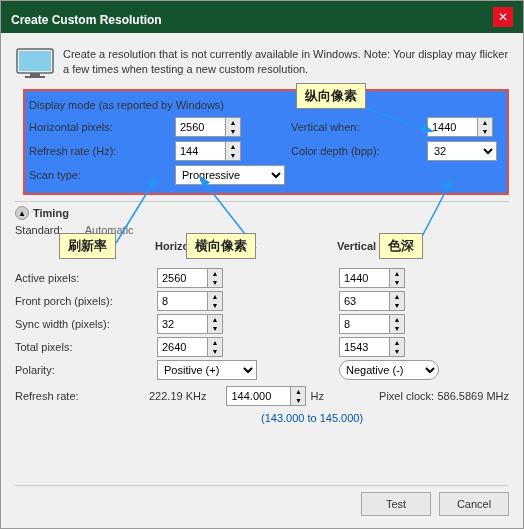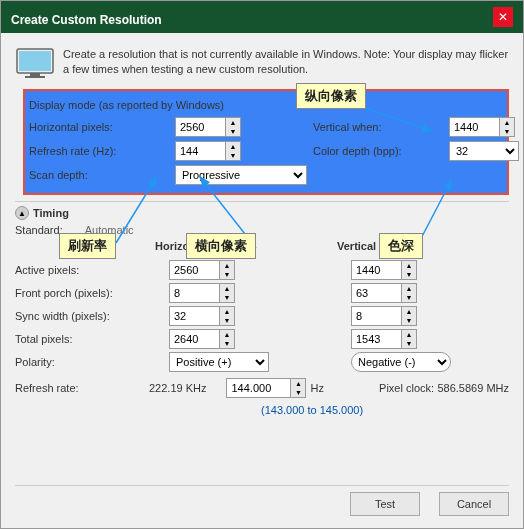--- a/index.html
+++ b/index.html
@@ -120,21 +120,21 @@
       background: #e8e8e8;
       border: none;
       cursor: pointer;
       font-size: 7px;
       display: flex;
       align-items: center;
       justify-content: center;
       line-height: 1;
     }
     .select-input {
-      width: 132px;
+      width: 110px;
       height: 20px;
       border: 1px solid #999;
       font-size: 11px;
       background: white;
       padding: 0 2px;
     }
     .select-narrow {
       width: 70px;
       height: 20px;
       border: 1px solid #999;
@@ -172,39 +172,39 @@
       cursor: pointer;
     }
     .standard-row {
       display: flex;
       align-items: center;
       gap: 12px;
     }
     .timing-grid {
       display: grid;
       grid-template-columns: 130px 1fr 1fr;
-      gap: 3px 24px;
-      align-items: center;
-      margin-top: 2px;
+      gap: 3px 12px;
+      align-items: center;
+      margin-top: 10px;
     }
     .timing-col-headers {
       display: grid;
       grid-template-columns: 130px 1fr 1fr;
       gap: 3px 10px;
       margin-bottom: 2px;
     }
     .col-header {
       font-size: 11px;
       font-weight: 600;
       color: #333;
     }
     .bottom-buttons {
       display: flex;
       justify-content: flex-end;
-      gap: 19px;
+      gap: 8px;
       padding: 6px 0 4px 0;
       border-top: 1px solid #ccc;
       margin-top: auto;
     }
     .dialog-btn {
       width: 70px;
       height: 24px;
       background: #e8e8e8;
       border: 1px solid #aaa;
       font-size: 11px;
@@ -315,21 +315,21 @@
           </div>
           <span class="form-label">Color depth (bpp):</span>
           <div class="form-input-group">
             <select class="select-narrow">
               <option>32</option>
               <option>16</option>
               <option>8</option>
             </select>
           </div>
 
-          <span class="form-label">Scan depth:</span>
+          <span class="form-label">Scan type:</span>
           <div class="form-input-group">
             <select class="select-input">
               <option>Progressive</option>
               <option>Interlaced</option>
             </select>
           </div>
           <span></span>
           <span></span>
         </div>
       </div>

